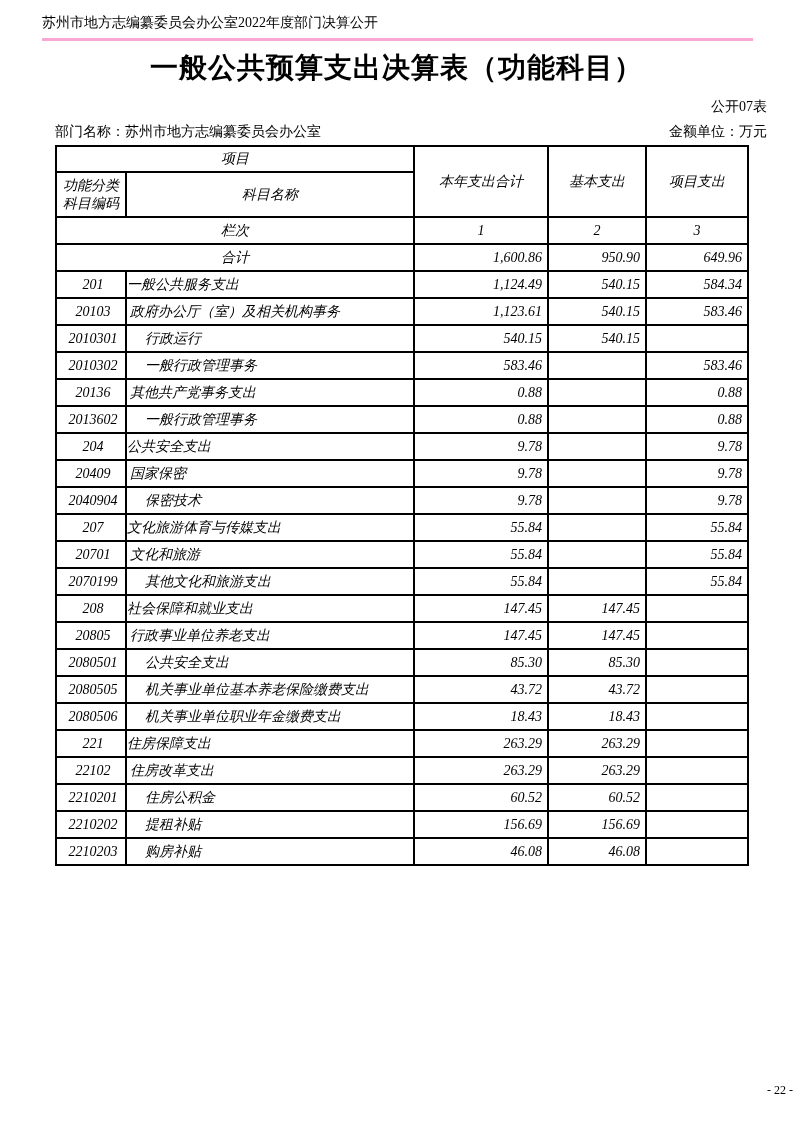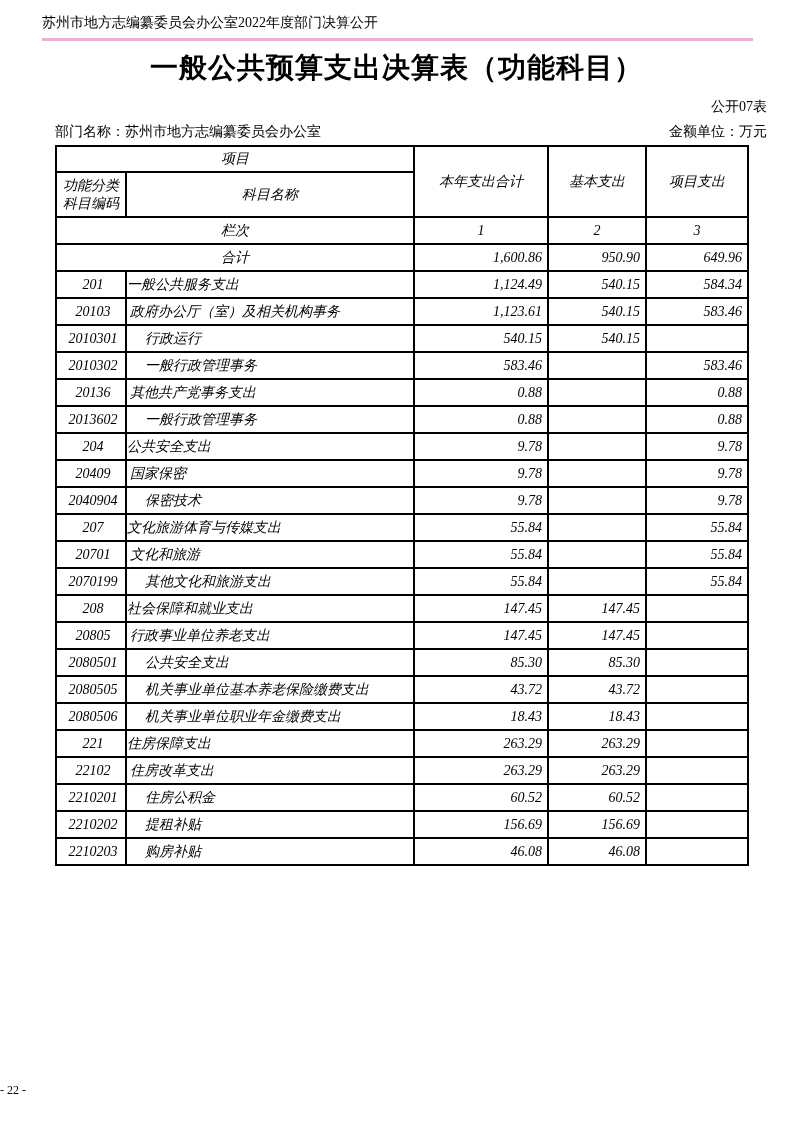--- a/index.html
+++ b/index.html
@@ -67,21 +67,21 @@
   .indent1 { padding-left:3px; }
   .indent2 { padding-left:18px; }
   .note {
     margin-top:5px;
     font-size:14px;
   }
   .page-footer {
     position:absolute;
     bottom:24px; left:0;
     width:100%;
-    text-align:left;
+    text-align:right;
     font-size:12px;
   }
 </style>
 </head>
 <body>
 
 <div class="page">
 
   <div class="doc-header">
     <span>苏州市地方志编纂委员会办公室2022年度部门决算公开</span>

